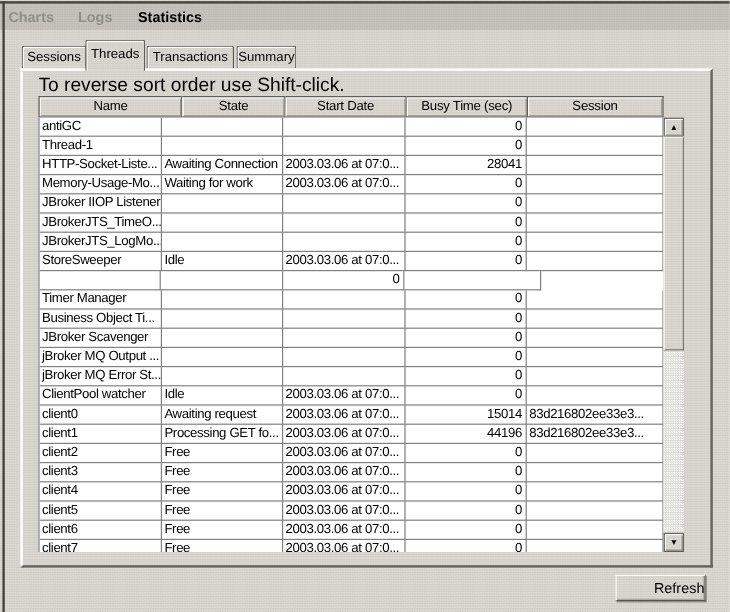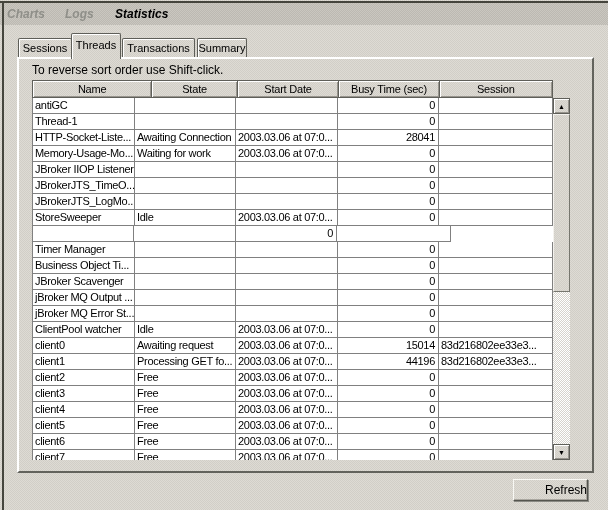--- a/index.html
+++ b/index.html
@@ -16,37 +16,37 @@
   }
   .dither-dark {
     background-color:#c6c3bc;
     background-image:conic-gradient(#cac7c0 25%, #bcb9b2 0 50%, #cac7c0 0 75%, #bcb9b2 0);
     background-size:2px 2px;
   }
   .frame-top { position:absolute; left:0; top:1px; width:608px; height:2px; background:#45453d; z-index:30; }
   .frame-left { position:absolute; left:2px; top:1px; width:2px; height:509px; background:#45453d; z-index:30; }
 
   
-  .menubar { position:absolute; left:0; top:3px; width:608px; height:22px;font-style:italic; }
+  .menubar { position:absolute; left:0; top:3px; width:608px; height:22px; }
   .menu-item { position:absolute; top:0; height:22px; line-height:22px; font-size:12px; font-weight:bold; color:#000; cursor:default; }
   .menu-item.disabled { color:#8f8f89; }
 
   
   .tab { position:absolute; font-size:11px; color:#000; text-align:center;
          border:1px solid #5e5e58; border-bottom:none;
          border-top-left-radius:2px; border-top-right-radius:2px;
          box-shadow:inset 1px 1px 0 #ffffff; z-index:2; }
   .tab-label { display:block; width:100%; }
   .tab.unselected { top:38px; height:19px; line-height:18px; z-index:1; }
   .tab.selected { top:33px; height:26px; line-height:22px; z-index:5; }
 
   
   .panel { position:absolute; left:17px; top:57px; width:577px; height:416px;
            border:2px solid; border-color:#ffffff #63635d #63635d #ffffff; z-index:3; }
-  .note { position:absolute; left:13px; top:4px; font-size:12px; color:#000; }
+  .note { position:absolute; left:13px; top:4px; font-size:16px; color:#000; }
 
   
   .thead { position:absolute; left:13px; top:21px; width:521px; height:18px; display:flex; }
   .th { height:18px; font-size:11px; letter-spacing:-0.2px; color:#000; text-align:center; line-height:16px;
         border:1px solid #5f5f59;
         box-shadow:inset 1px 1px 0 #ffffff, inset -1px -1px 0 #97948d;
         overflow:hidden; white-space:nowrap; cursor:default; }
   .th + .th { border-left:none; }
   .tbody { position:absolute; left:13px; top:39px; width:521px; height:362px;
            background:#ffffff; border-left:1px solid #808080; overflow:hidden; }

